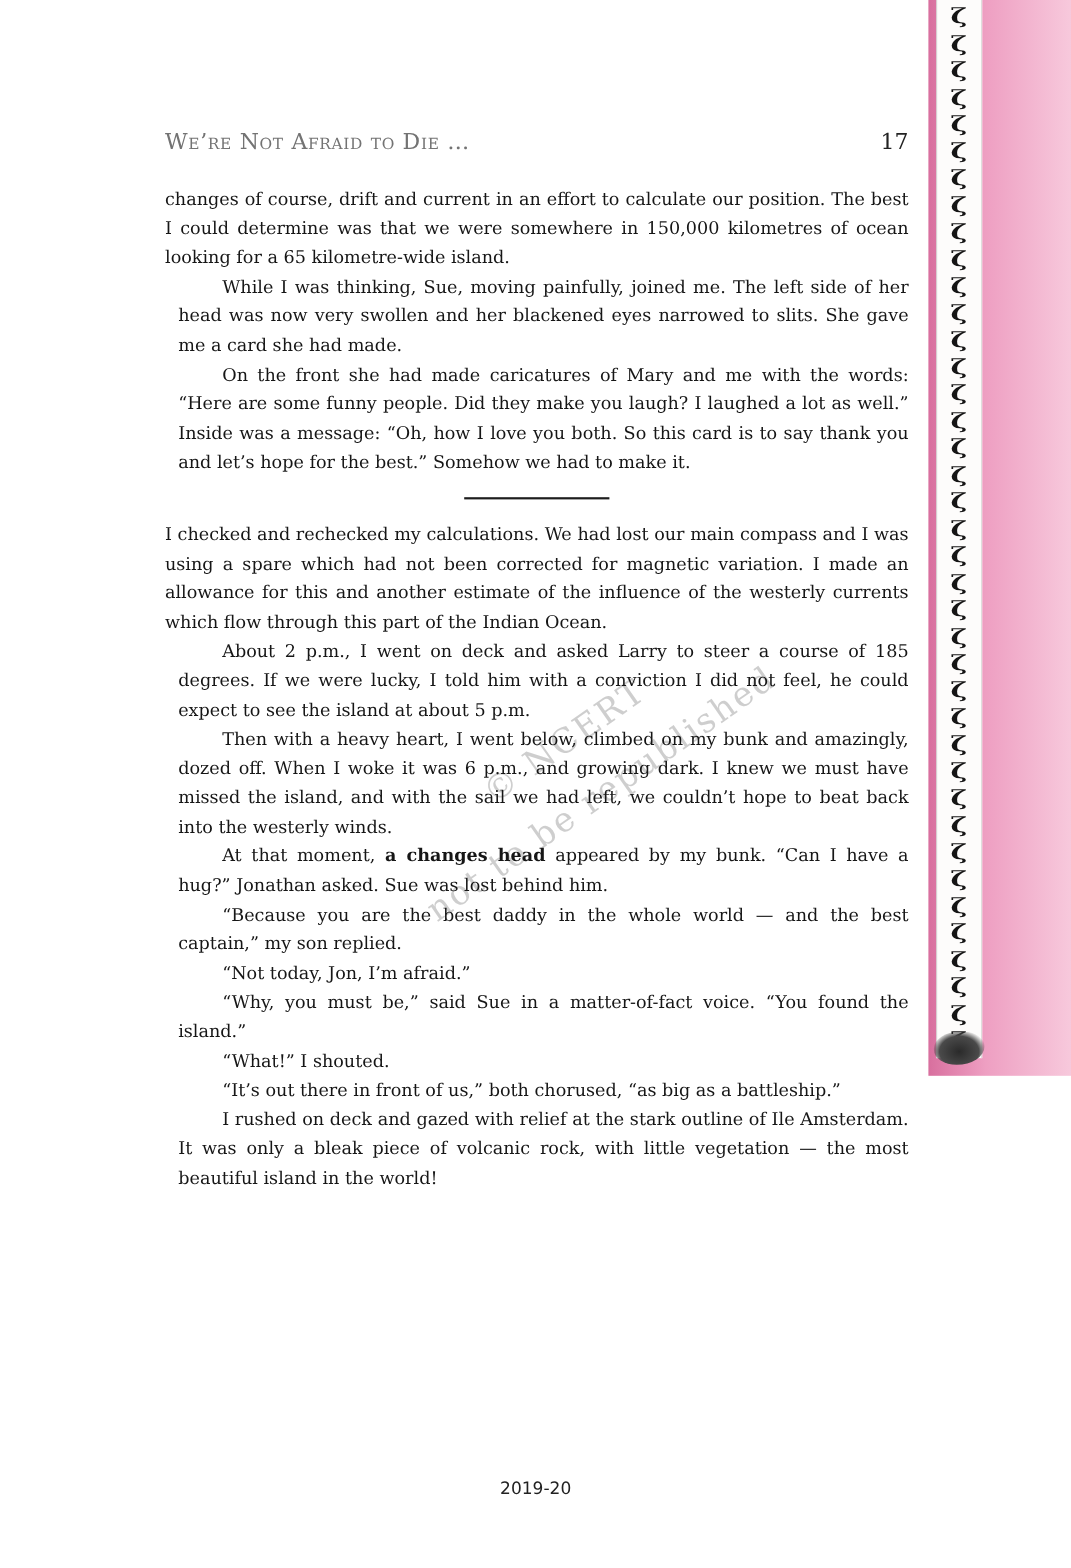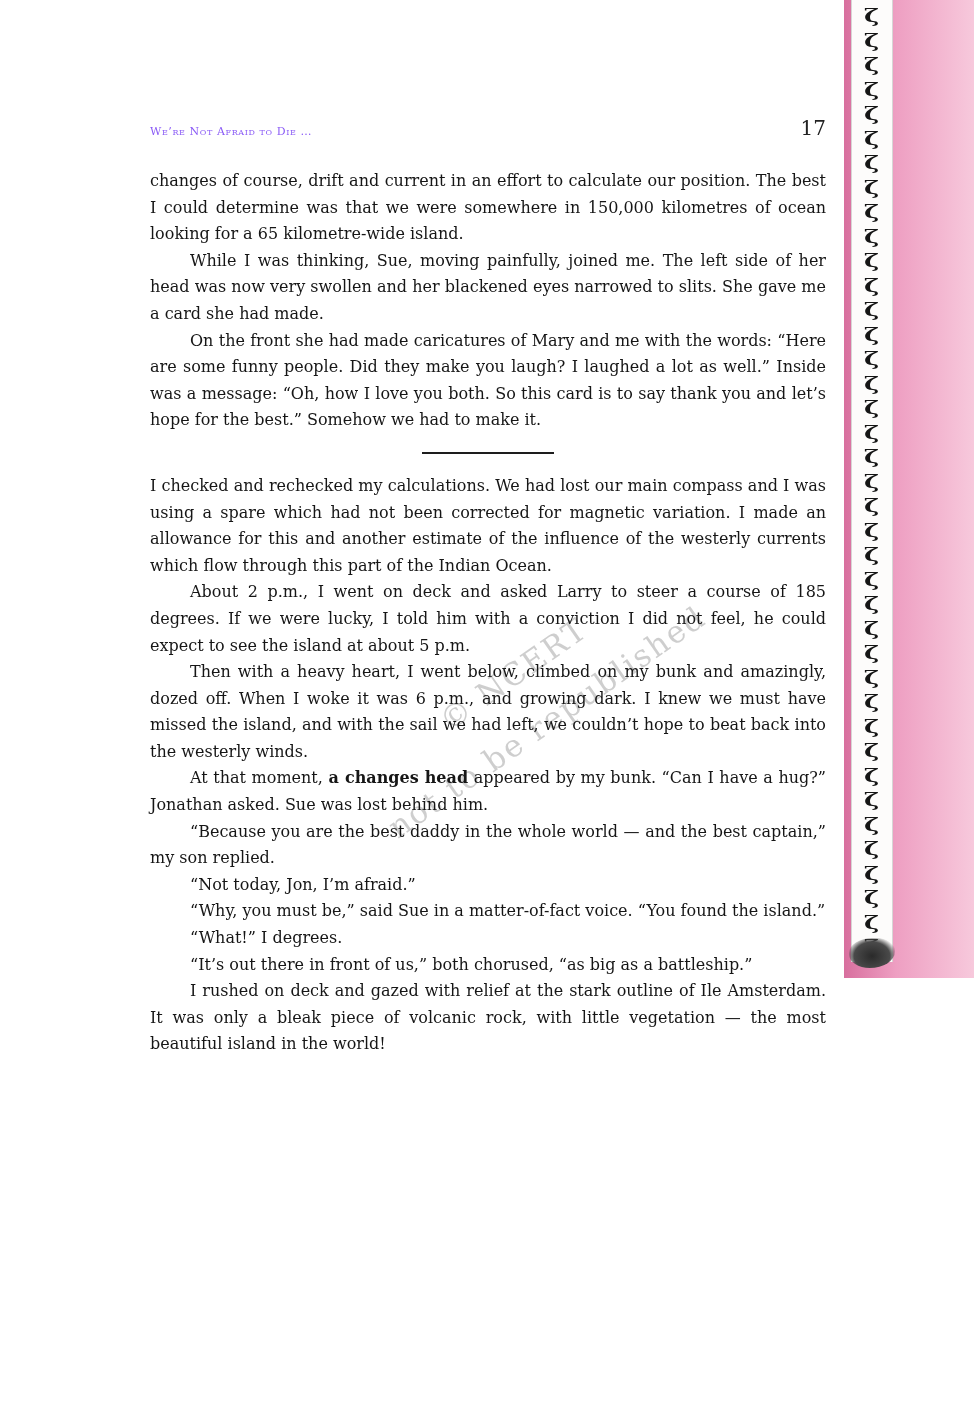--- a/index.html
+++ b/index.html
@@ -39,32 +39,32 @@
     border-radius:50% 40% 55% 45%;
   }
 
   
   .header{
     position:absolute;left:150px;top:116px;width:676px;
     display:flex;justify-content:space-between;align-items:baseline;
   }
   .running-title{
     font-variant:small-caps;
-    font-size:11px;letter-spacing:.6px;color:#8b5cf6;
+    font-size:20px;letter-spacing:.6px;color:#737373;
   }
   .page-number{font-size:20px;color:#222;}
 
   
   .bodytext{
     position:absolute;left:150px;top:168px;width:676px;
     font-size:16px;line-height:26.6px;
     text-align:justify;
   }
   .bodytext p{margin:0;}
-  .bodytext p.indent{text-indent:40px;}
+  .bodytext p.indent{text-indent:40px;margin-left:12px;}
   .divider{
     border:none;
     border-top:2px solid #1d1d1d;
     width:132px;margin:18px auto 19px auto;
   }
 
   
   .watermark{
     position:absolute;left:315px;top:640px;width:430px;
     transform:rotate(-35deg);
@@ -147,19 +147,20 @@
 
     <hr class="divider">
 
     <p>I checked and rechecked my calculations. We had lost our main compass and I was using a spare which had not been corrected for magnetic variation. I made an allowance for this and another estimate of the influence of the westerly currents which flow through this part of the Indian Ocean.</p>
     <p class="indent">About 2 p.m., I went on deck and asked Larry to steer a course of 185 degrees. If we were lucky, I told him with a conviction I did not feel, he could expect to see the island at about 5 p.m.</p>
     <p class="indent">Then with a heavy heart, I went below, climbed on my bunk and amazingly, dozed off. When I woke it was 6 p.m., and growing dark. I knew we must have missed the island, and with the sail we had left, we couldn’t hope to beat back into the westerly winds.</p>
     <p class="indent"><span>At that moment, </span><b>a changes head</b><span> appeared by my bunk. “Can I have a hug?” Jonathan asked. Sue was lost behind him.</span></p>
     <p class="indent">“Because you are the best daddy in the whole world — and the best captain,” my son replied.</p>
     <p class="indent">“Not today, Jon, I’m afraid.”</p>
     <p class="indent">“Why, you must be,” said Sue in a matter-of-fact voice. “You found the island.”</p>
-    <p class="indent">“What!” I degrees.</p>
+    <p class="indent">“What!” I shouted.</p>
     <p class="indent">“It’s out there in front of us,” both chorused, “as big as a battleship.”</p>
     <p class="indent">I rushed on deck and gazed with relief at the stark outline of Ile Amsterdam. It was only a bleak piece of volcanic rock, with little vegetation — the most beautiful island in the world!</p>
   </div>
 
+  <div class="footer">2019-20</div>
 
 </div>
 
 </body></html>

